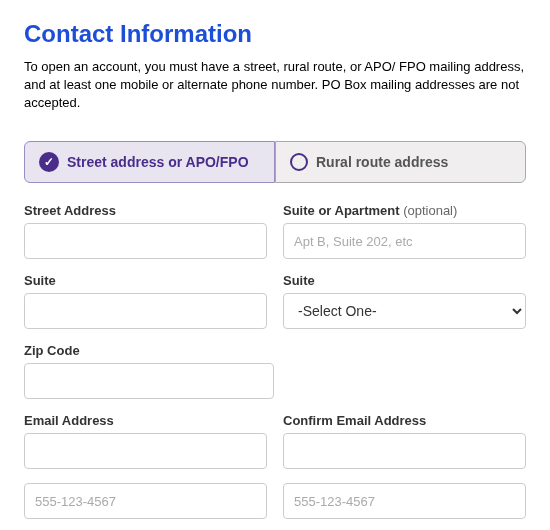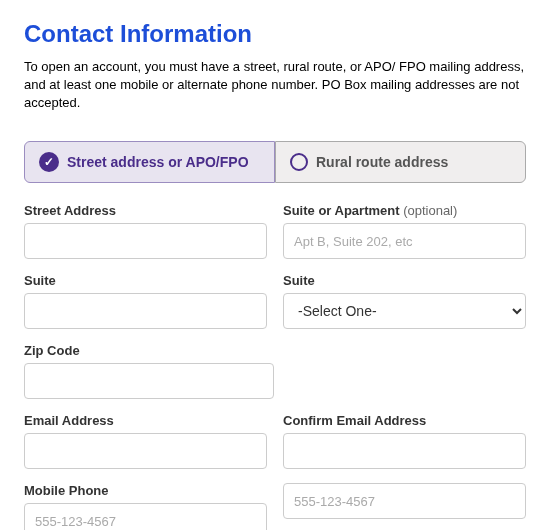--- a/index.html
+++ b/index.html
@@ -181,19 +181,18 @@
     <input type="text" id="email" placeholder="" style="">
   </div>
   <div class="form-group">
     <label for="confirm-email">Confirm Email Address</label>
     <input type="text" id="confirm-email" placeholder="" style="">
   </div>
 </div>
 
 <div class="form-row">
   <div class="form-group">
-    <label for="mobile">Mobile Phone</label>
     <input type="text" id="mobile" placeholder="555-123-4567" style="">
   </div>
   <div class="form-group">
     <input type="text" id="alternate" placeholder="555-123-4567" style="">
   </div>
 </div>
 
 </body></html>

